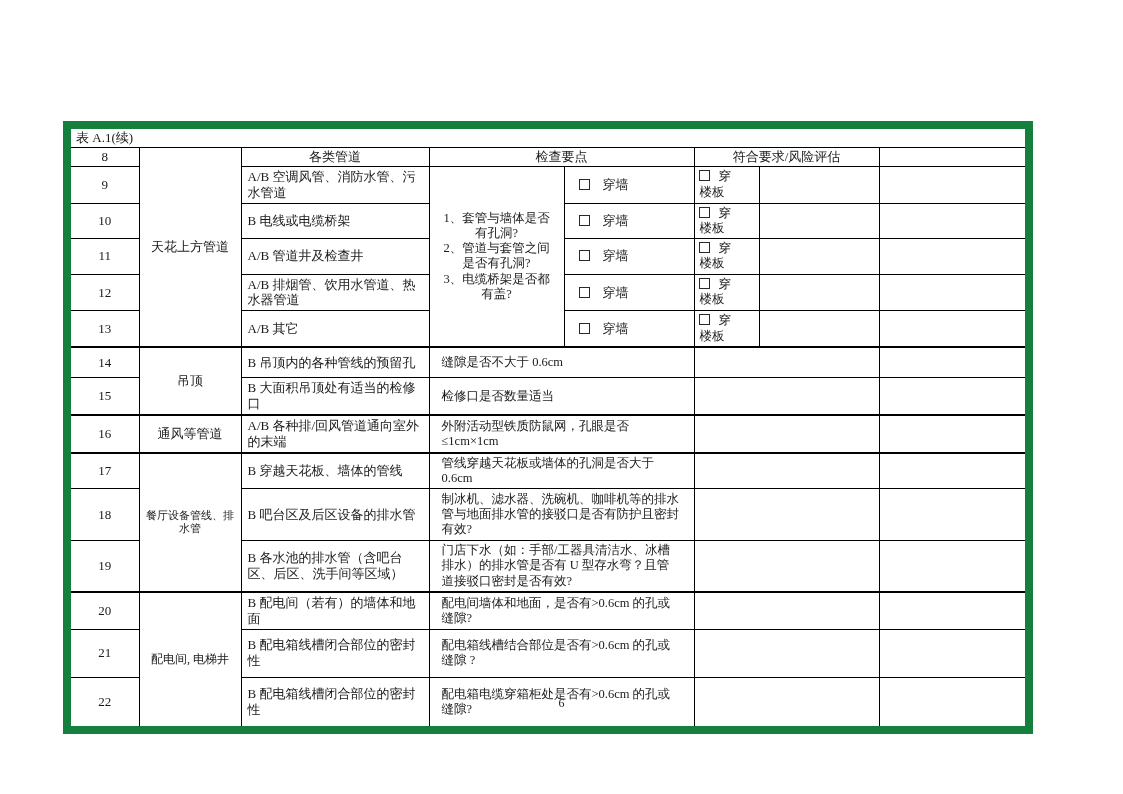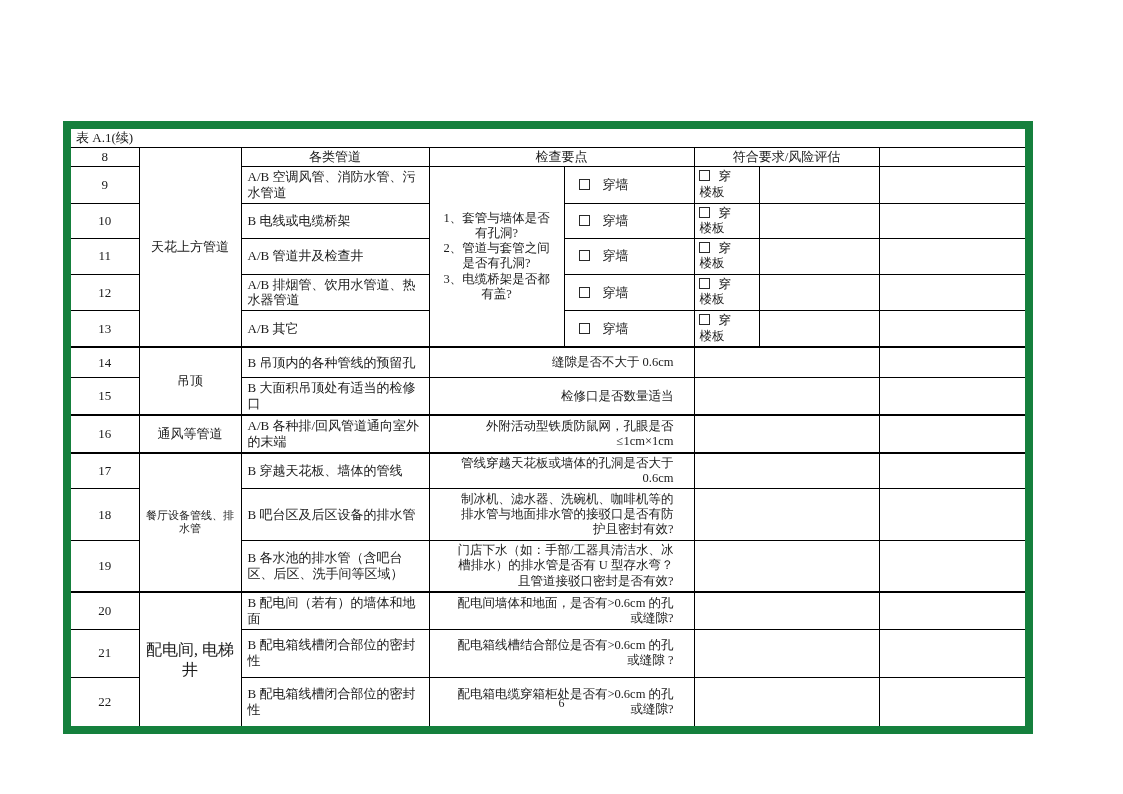--- a/index.html
+++ b/index.html
@@ -20,23 +20,23 @@
     overflow:hidden;
   }
   tr.h19{height:19px}tr.h28{height:28px}tr.h31{height:31px}tr.h32{height:32px}
   tr.h47{height:47px}tr.h48{height:48px}tr.h45{height:53px}tr.h52{height:52px}
   tr.group-start td{border-top-width:2px;}
   td.title-cell{text-align:left;padding-left:5px;font-size:13px;}
   td.num{text-align:center;padding:1px 2px;}
   td.hdr{font-weight:normal;text-align:center;}
   td.cat{font-weight:normal;text-align:center;padding:1px 3px;}
   td.cat-sm{font-size:11px;}
-  td.cat-md{font-size:16px;}
+  td.cat-md{font-size:12px;}
   td.pipes{text-align:left;padding:2px 9px 2px 6px;}
-  td.chk{text-align:right;padding:2px 20px;font-size:12.5px;}
+  td.chk{text-align:left;padding:2px 12px;font-size:12.5px;}
   td.chk-list{text-align:center;padding:2px 13px;font-size:12.5px;}
   td.wall-cell{padding:2px 2px 2px 14px;}
   td.floor-cell{padding:2px 2px 2px 4px;font-size:12.5px;}
   .cb{
     display:inline-block;width:11px;height:11px;
     border:1.5px solid #2a2a2a;background:#fff;
     vertical-align:-1px;box-sizing:border-box;
   }
   .wall-txt{margin-left:13px;}
   .fl-txt{margin-left:9px;}

